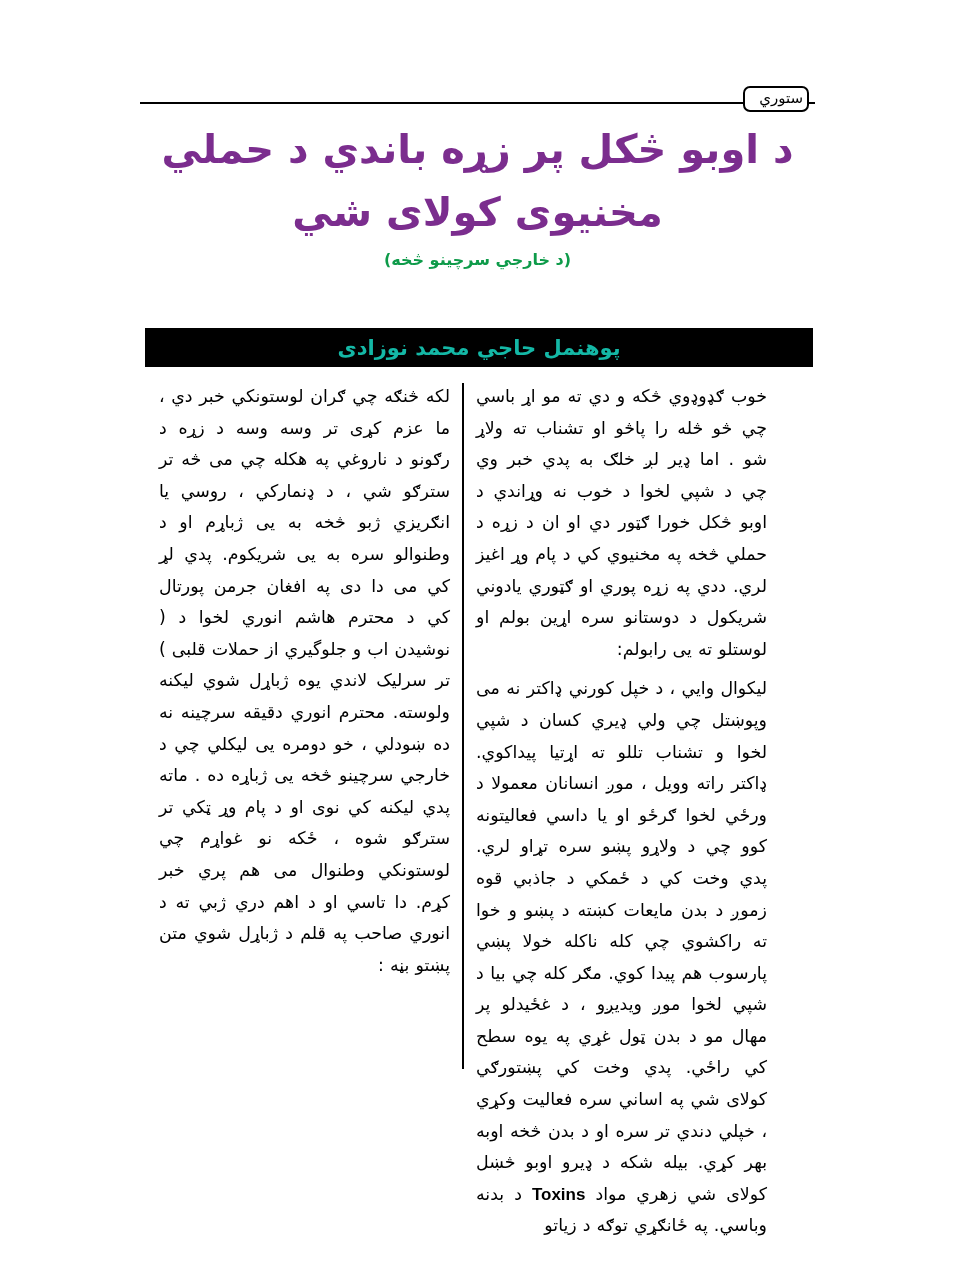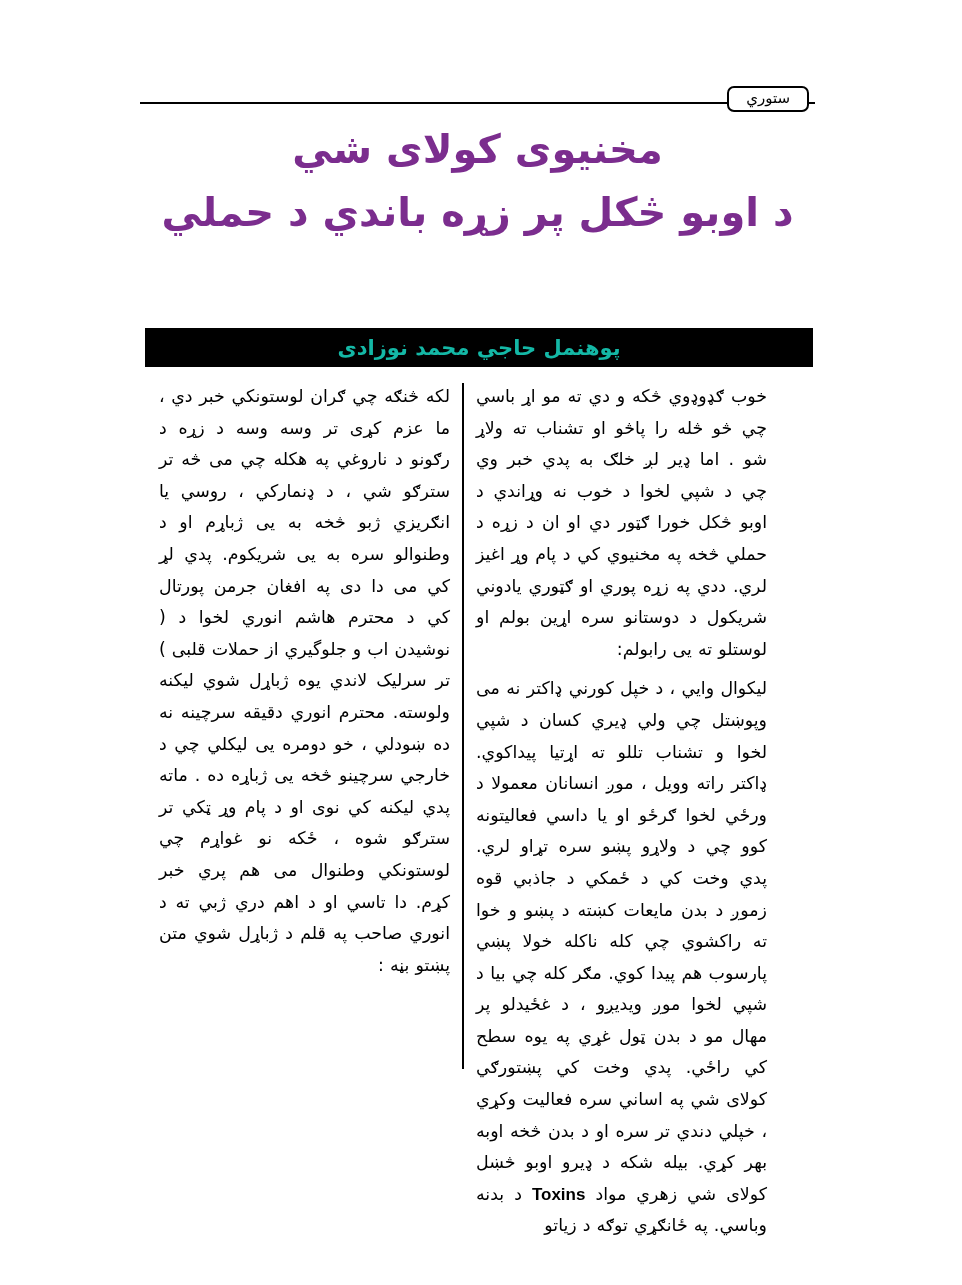--- a/index.html
+++ b/index.html
@@ -44,21 +44,21 @@
     top: 0;
     min-width: 66px;
     height: 26px;
     box-sizing: border-box;
     border: 2.5px solid #000;
     border-radius: 7px;
     background: #ffffff;
     color: #000;
     font-size: 15px;
     line-height: 21px;
-    padding: 0 17px;
+    padding: 0 4px;
     font-family: "DejaVu Sans", "Liberation Sans", sans-serif;
     direction: rtl;
   }
 
   
   .title-block {
     position: absolute;
     left: 140px;
     top: 118px;
     width: 675px;
@@ -215,23 +215,24 @@
 
 <div class="page">
 
   <div class="header-band">
     <div class="header-rule"></div>
     <div class="running-head">ستوري</div>
   </div>
 
   <div class="title-block">
     <h1 class="article-title">
+      <span class="tl">د اوبو څکل پر زړه باندي د حملي</span>
       <span class="tl">مخنیوی کولای شي</span>
-      <span class="tl">د اوبو څکل پر زړه باندي د حملي</span>
     </h1>
+    <div class="article-subtitle">(د خارجي سرچینو څخه)</div>
   </div>
 
   <div class="author-bar">
     <span class="author-name">پوهنمل حاجي محمد نوزادی</span>
   </div>
 
   <div class="columns">
 
     <div class="col col-right">
       <p>لکه څنګه چي ګران لوستونکي خبر دي ، ما عزم کړی تر وسه وسه د زړه د رګونو د ناروغي په هکله چي می څه تر سترګو شي ، د ډنمارکي ، روسي یا انګریزي ژبو څخه به یی ژباړم او د وطنوالو سره به یی شریکوم. پدي لړ کي می دا دی په افغان جرمن پورتال کي د محترم هاشم انوري لخوا د ( نوشیدن اب و جلوگیري از حملات قلبی ) تر سرلیک لاندي یوه ژباړل شوي لیکنه ولوسته. محترم انوري دقیقه سرچینه نه ده ښودلي ، خو دومره یی لیکلي چي د خارجي سرچینو څخه یی ژباړه ده . ماته پدي لیکنه کي نوی او د پام وړ ټکي تر سترګو شوه ، ځکه نو غواړم چي لوستونکي وطنوال می هم پري خبر کړم. دا تاسي او د اهم دري ژبي ته د انوري صاحب په قلم د ژباړل شوي متن پښتو بڼه :</p>

